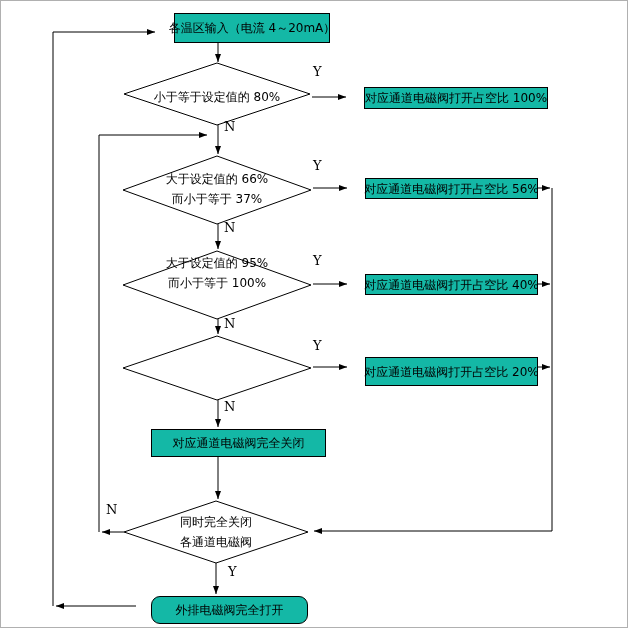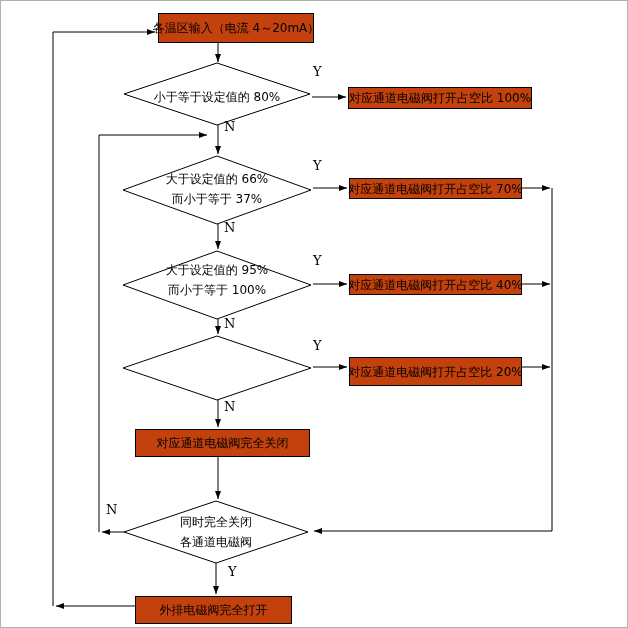--- a/index.html
+++ b/index.html
@@ -5,22 +5,23 @@
   html,body{margin:0;padding:0;background:#fff;}
   #screen{
     position:relative;width:628px;height:628px;background:#ffffff;
     font-family:"DejaVu Sans",sans-serif;color:#000;overflow:hidden;
     border:1px solid #b0b0b0;box-sizing:border-box;
   }
   #wires{position:absolute;left:0;top:0;}
   .box{
     position:absolute;box-sizing:border-box;border:1px solid #000;
     display:flex;align-items:center;justify-content:center;
-    font-size:12px;line-height:14px;text-align:center;background:#c2410c;
+    font-size:12px;line-height:14px;text-align:center;background:#14b8a6;
     white-space:nowrap;
+    margin-left:16px;
   }
   .dlabel{
     position:absolute;font-size:12px;line-height:20px;text-align:center;
   }
   .yn{
     position:absolute;font-family:"DejaVu Serif",serif;font-size:13px;line-height:13px;
   }
 </style>
 </head>
 <body>
@@ -65,40 +66,40 @@
       <path d="M135,605 H55" marker-end="url(#arr)"></path>
       <path d="M52,605 V31"></path>
       <path d="M52,31 H154" marker-end="url(#arr)"></path>
     </g>
   </svg>
 
   <div class="box" style="left:157px;top:12px;width:156px;height:30px;">各温区输入（电流 4～20mA）</div>
 
   <div class="box" style="left:347px;top:86px;width:184px;height:22px;">对应通道电磁阀打开占空比 100%</div>
 
-  <div class="box" style="left:348px;top:177px;width:173px;height:21px;">对应通道电磁阀打开占空比 70%</div>
+  <div class="box" style="left:348px;top:177px;width:173px;height:21px;">对应通道电磁阀打开占空比 56%</div>
 
   <div class="box" style="left:348px;top:273px;width:173px;height:21px;">对应通道电磁阀打开占空比 40%</div>
 
   <div class="box" style="left:348px;top:356px;width:173px;height:29px;">对应通道电磁阀打开占空比 20%</div>
 
   <div class="box" style="left:134px;top:428px;width:175px;height:28px;">对应通道电磁阀完全关闭</div>
 
-  <div class="box" style="left:134px;top:595px;width:157px;height:28px;">外排电磁阀完全打开</div>
+  <div class="box" style="left:134px;top:595px;width:157px;height:28px;border-radius:9px;">外排电磁阀完全打开</div>
 
   <div class="dlabel" style="left:123px;top:86px;width:186px;">
     <div>小于等于设定值的 80%</div>
   </div>
 
   <div class="dlabel" style="left:122px;top:168px;width:188px;">
     <div>大于设定值的 66%</div>
     <div>而小于等于 37%</div>
   </div>
 
-  <div class="dlabel" style="left:122px;top:259px;width:188px;text-align:center;">
+  <div class="dlabel" style="left:122px;top:252px;width:188px;text-align:center;">
     <div>大于设定值的 95%</div>
     <div>而小于等于 100%</div>
   </div>
 
 
   <div class="dlabel" style="left:123px;top:511px;width:184px;">
     <div>同时完全关闭</div>
     <div>各通道电磁阀</div>
   </div>
 

